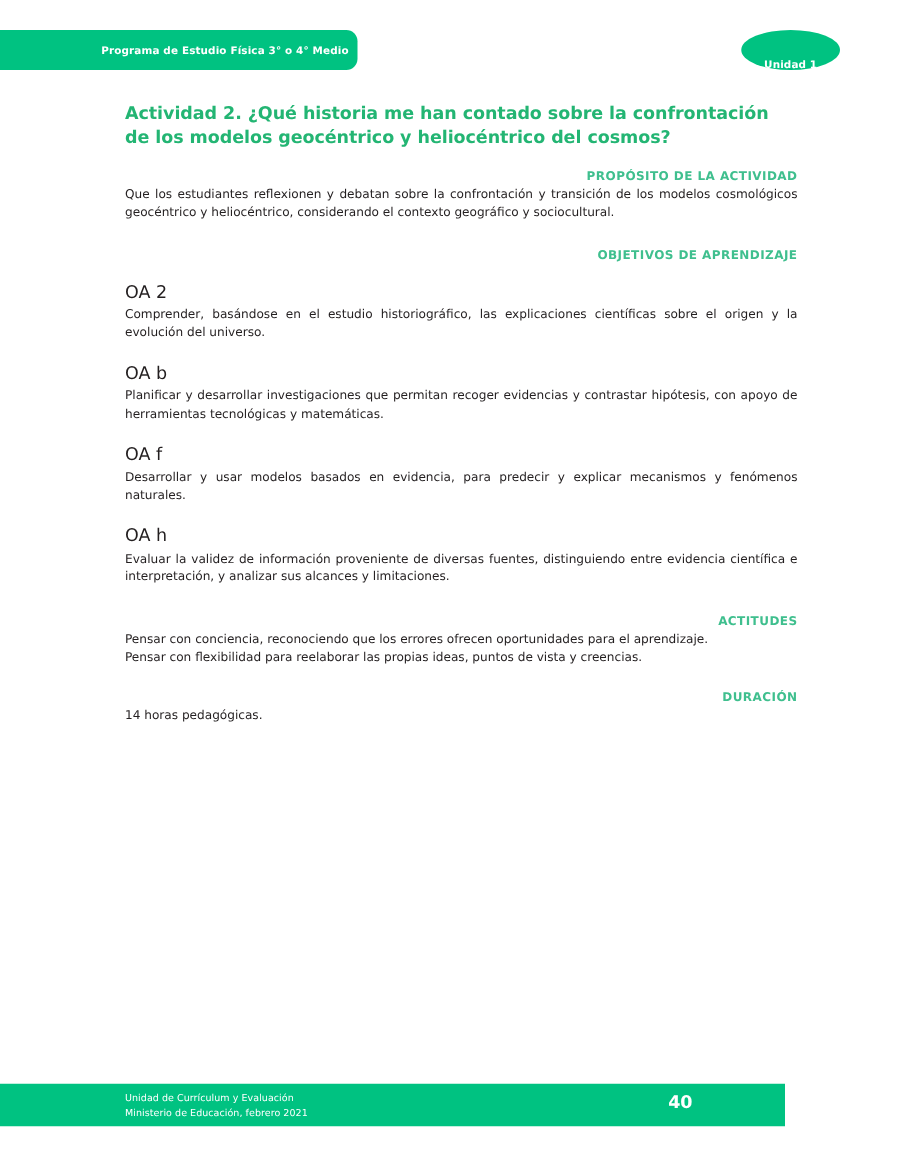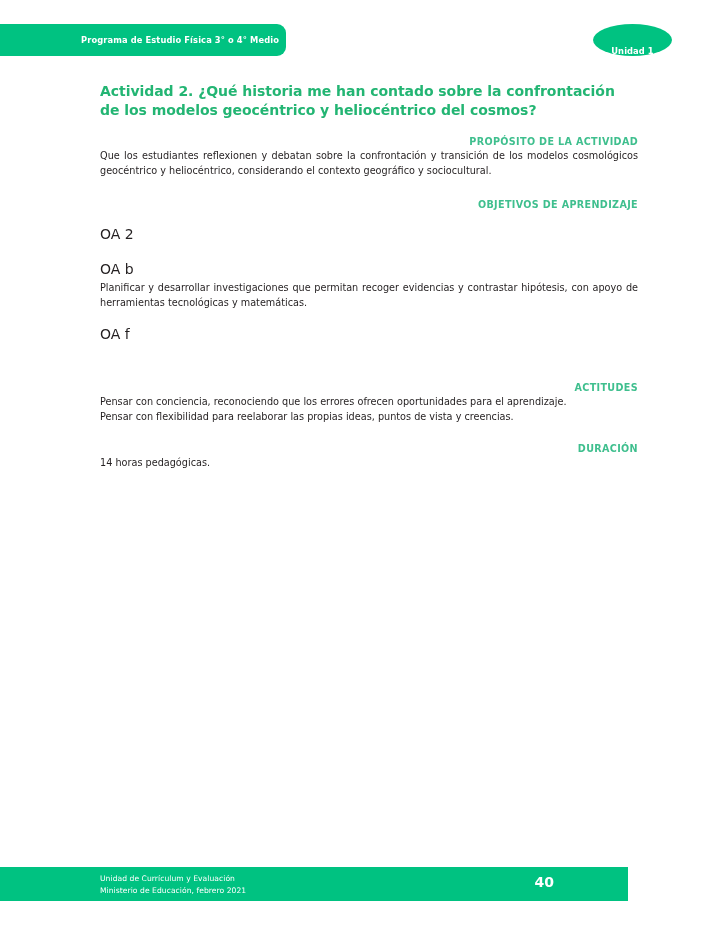--- a/index.html
+++ b/index.html
@@ -180,37 +180,43 @@
 
   <div class="spacer-obj"></div>
 
   <div class="section">
     <div class="section-heading indented">OBJETIVOS DE APRENDIZAJE</div>
 
     <div class="spacer-propos"></div>
 
     <div class="oa-block">
       <div class="oa-label">OA 2</div>
+      <div class="body-text justify">Comprender, basándose en el estudio historiográfico, las explicaciones científicas sobre el origen y la evolución del universo.</div>
     </div>
 
     <div class="spacer-oa"></div>
 
     <div class="oa-block">
       <div class="oa-label">OA b</div>
       <div class="body-text justify">Planificar y desarrollar investigaciones que permitan recoger evidencias y contrastar hipótesis, con apoyo de herramientas tecnológicas y matemáticas.</div>
     </div>
 
     <div class="spacer-oa"></div>
 
     <div class="oa-block">
       <div class="oa-label">OA f</div>
+      <div class="body-text justify">Desarrollar y usar modelos basados en evidencia, para predecir y explicar mecanismos y fenómenos naturales.</div>
     </div>
 
     <div class="spacer-oa"></div>
 
+    <div class="oa-block">
+      <div class="oa-label">OA h</div>
+      <div class="body-text justify">Evaluar la validez de información proveniente de diversas fuentes, distinguiendo entre evidencia científica e interpretación, y analizar sus alcances y limitaciones.</div>
+    </div>
   </div>
 
   <div class="spacer-act"></div>
 
   <div class="section">
     <div class="section-heading">ACTITUDES</div>
     <div class="body-text">Pensar con conciencia, reconociendo que los errores ofrecen oportunidades para el aprendizaje.</div>
     <div class="body-text">Pensar con flexibilidad para reelaborar las propias ideas, puntos de vista y creencias.</div>
   </div>
 

